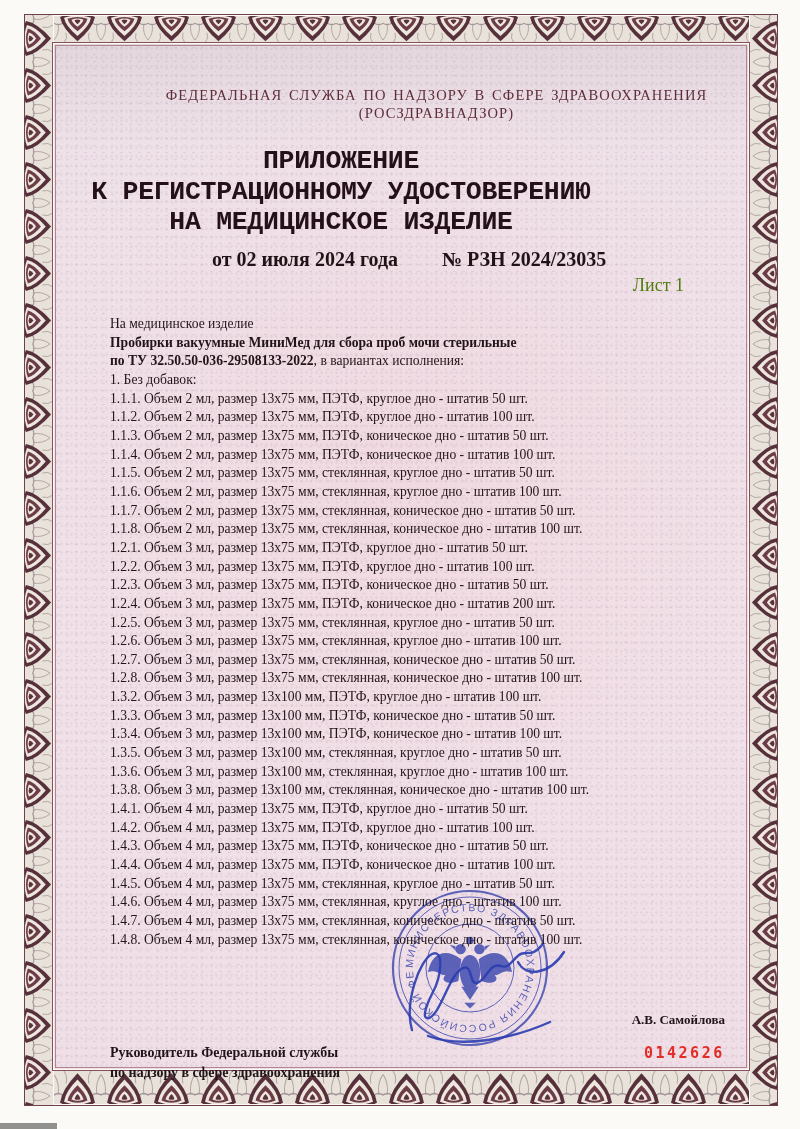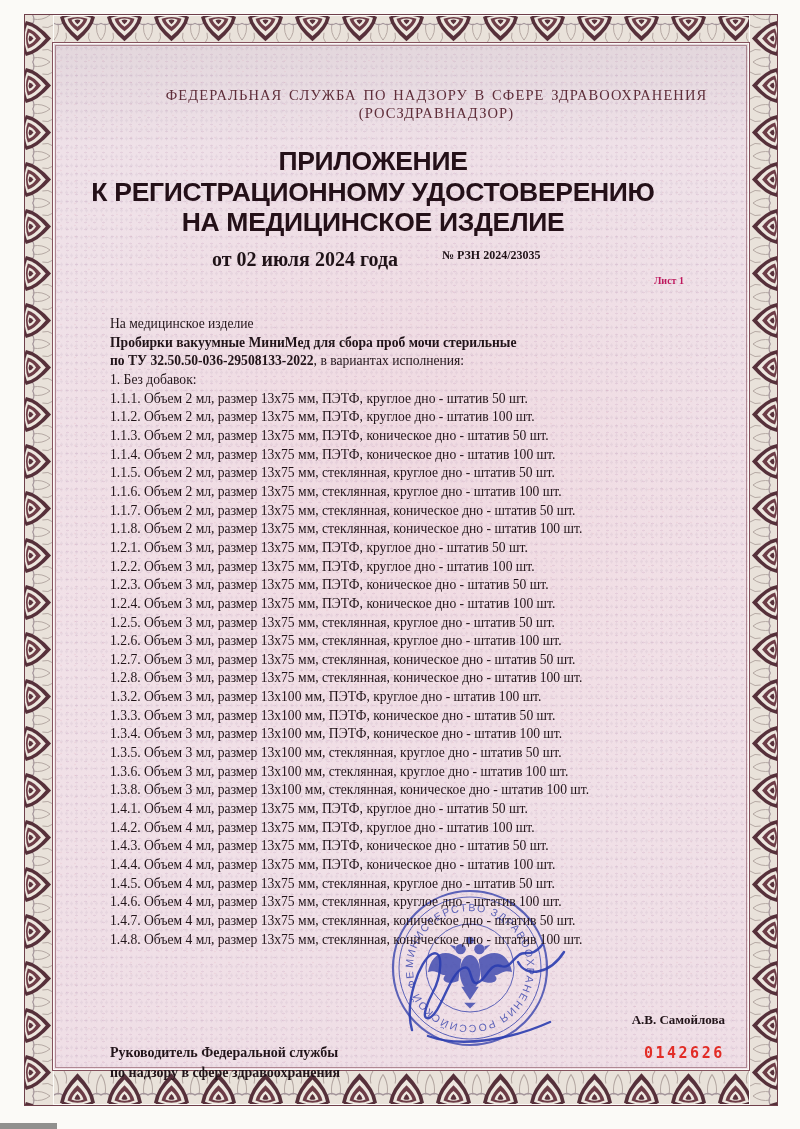--- a/index.html
+++ b/index.html
@@ -27,25 +27,25 @@
               box-sizing:border-box;z-index:3;}
   .inner-line{left:52px;top:42px;width:698px;height:1029px;border:1px solid #84505c;
               outline:1px solid rgba(154,106,116,0.75);outline-offset:-4px;
               box-sizing:border-box;z-index:3;}
   .band{z-index:2;}
   .scan-artifact{left:0;top:1123px;width:57px;height:6px;background:#90908e;z-index:6;}
   
   .org-header{left:53px;top:86px;width:767px;text-align:center;z-index:5;
     color:#5e2d39;font-size:14.5px;line-height:18px;letter-spacing:1.1px;word-spacing:2px;}
   .doc-title{left:53px;top:146px;width:576px;text-align:center;z-index:5;
-    font-family:Liberation Sans, sans-serif;font-weight:bold;
-    color:#241018;font-size:26.5px;line-height:30.5px;letter-spacing:-0.3px;margin-left:32px;}
+    font-family:Liberation Mono, monospace;font-weight:bold;
+    color:#241018;font-size:26.5px;line-height:30.5px;letter-spacing:-0.3px;}
   .date-label{left:212px;top:248px;z-index:5;font-weight:bold;font-size:20px;color:#201318;}
-  .number-label{left:442px;top:248px;z-index:5;font-weight:bold;font-size:12px;color:#201318;}
-  .sheet-label{right:116px;top:275px;z-index:5;font-weight:bold;font-size:10px;color:#be185d;}
+  .number-label{left:442px;top:248px;z-index:5;font-weight:bold;font-size:20px;color:#201318;}
+  .sheet-label{right:116px;top:275px;z-index:5;font-weight:normal;font-size:18px;color:#4d7c0f;}
   .body-block{left:110px;top:315px;width:600px;z-index:5;
     color:#211419;font-size:13.6px;line-height:18.65px;}
   .body-block .b{font-weight:bold;}
   .footer-title{left:110px;top:995px;width:420px;z-index:5;
     font-weight:bold;font-size:14px;line-height:19.5px;color:#211419;margin-top:48px;}
   .signer-name{right:75px;top:1012px;z-index:5;font-weight:bold;font-size:13px;color:#211419;}
   .serial{left:644px;top:1044px;z-index:6;font-family:"DejaVu Sans Mono",monospace;
     font-size:15px;font-weight:bold;letter-spacing:2.5px;color:#e22c26;}
   
   .stamp{left:386px;top:884px;width:168px;height:168px;z-index:4;opacity:0.82;
@@ -130,21 +130,21 @@
       <div>1.1.2. Объем 2 мл, размер 13х75 мм, ПЭТФ, круглое дно - штатив 100 шт.</div>
       <div>1.1.3. Объем 2 мл, размер 13х75 мм, ПЭТФ, коническое дно - штатив 50 шт.</div>
       <div>1.1.4. Объем 2 мл, размер 13х75 мм, ПЭТФ, коническое дно - штатив 100 шт.</div>
       <div>1.1.5. Объем 2 мл, размер 13х75 мм, стеклянная, круглое дно - штатив 50 шт.</div>
       <div>1.1.6. Объем 2 мл, размер 13х75 мм, стеклянная, круглое дно - штатив 100 шт.</div>
       <div>1.1.7. Объем 2 мл, размер 13х75 мм, стеклянная, коническое дно - штатив 50 шт.</div>
       <div>1.1.8. Объем 2 мл, размер 13х75 мм, стеклянная, коническое дно - штатив 100 шт.</div>
       <div>1.2.1. Объем 3 мл, размер 13х75 мм, ПЭТФ, круглое дно - штатив 50 шт.</div>
       <div>1.2.2. Объем 3 мл, размер 13х75 мм, ПЭТФ, круглое дно - штатив 100 шт.</div>
       <div>1.2.3. Объем 3 мл, размер 13х75 мм, ПЭТФ, коническое дно - штатив 50 шт.</div>
-      <div>1.2.4. Объем 3 мл, размер 13х75 мм, ПЭТФ, коническое дно - штатив 100 шт.</div>
+      <div>1.2.4. Объем 3 мл, размер 13х75 мм, ПЭТФ, коническое дно - штатив 200 шт.</div>
       <div>1.2.5. Объем 3 мл, размер 13х75 мм, стеклянная, круглое дно - штатив 50 шт.</div>
       <div>1.2.6. Объем 3 мл, размер 13х75 мм, стеклянная, круглое дно - штатив 100 шт.</div>
       <div>1.2.7. Объем 3 мл, размер 13х75 мм, стеклянная, коническое дно - штатив 50 шт.</div>
       <div>1.2.8. Объем 3 мл, размер 13х75 мм, стеклянная, коническое дно - штатив 100 шт.</div>
       <div>1.3.2. Объем 3 мл, размер 13х100 мм, ПЭТФ, круглое дно - штатив 100 шт.</div>
       <div>1.3.3. Объем 3 мл, размер 13х100 мм, ПЭТФ, коническое дно - штатив 50 шт.</div>
       <div>1.3.4. Объем 3 мл, размер 13х100 мм, ПЭТФ, коническое дно - штатив 100 шт.</div>
       <div>1.3.5. Объем 3 мл, размер 13х100 мм, стеклянная, круглое дно - штатив 50 шт.</div>
       <div>1.3.6. Объем 3 мл, размер 13х100 мм, стеклянная, круглое дно - штатив 100 шт.</div>
       <div>1.3.8. Объем 3 мл, размер 13х100 мм, стеклянная, коническое дно - штатив 100 шт.</div>

